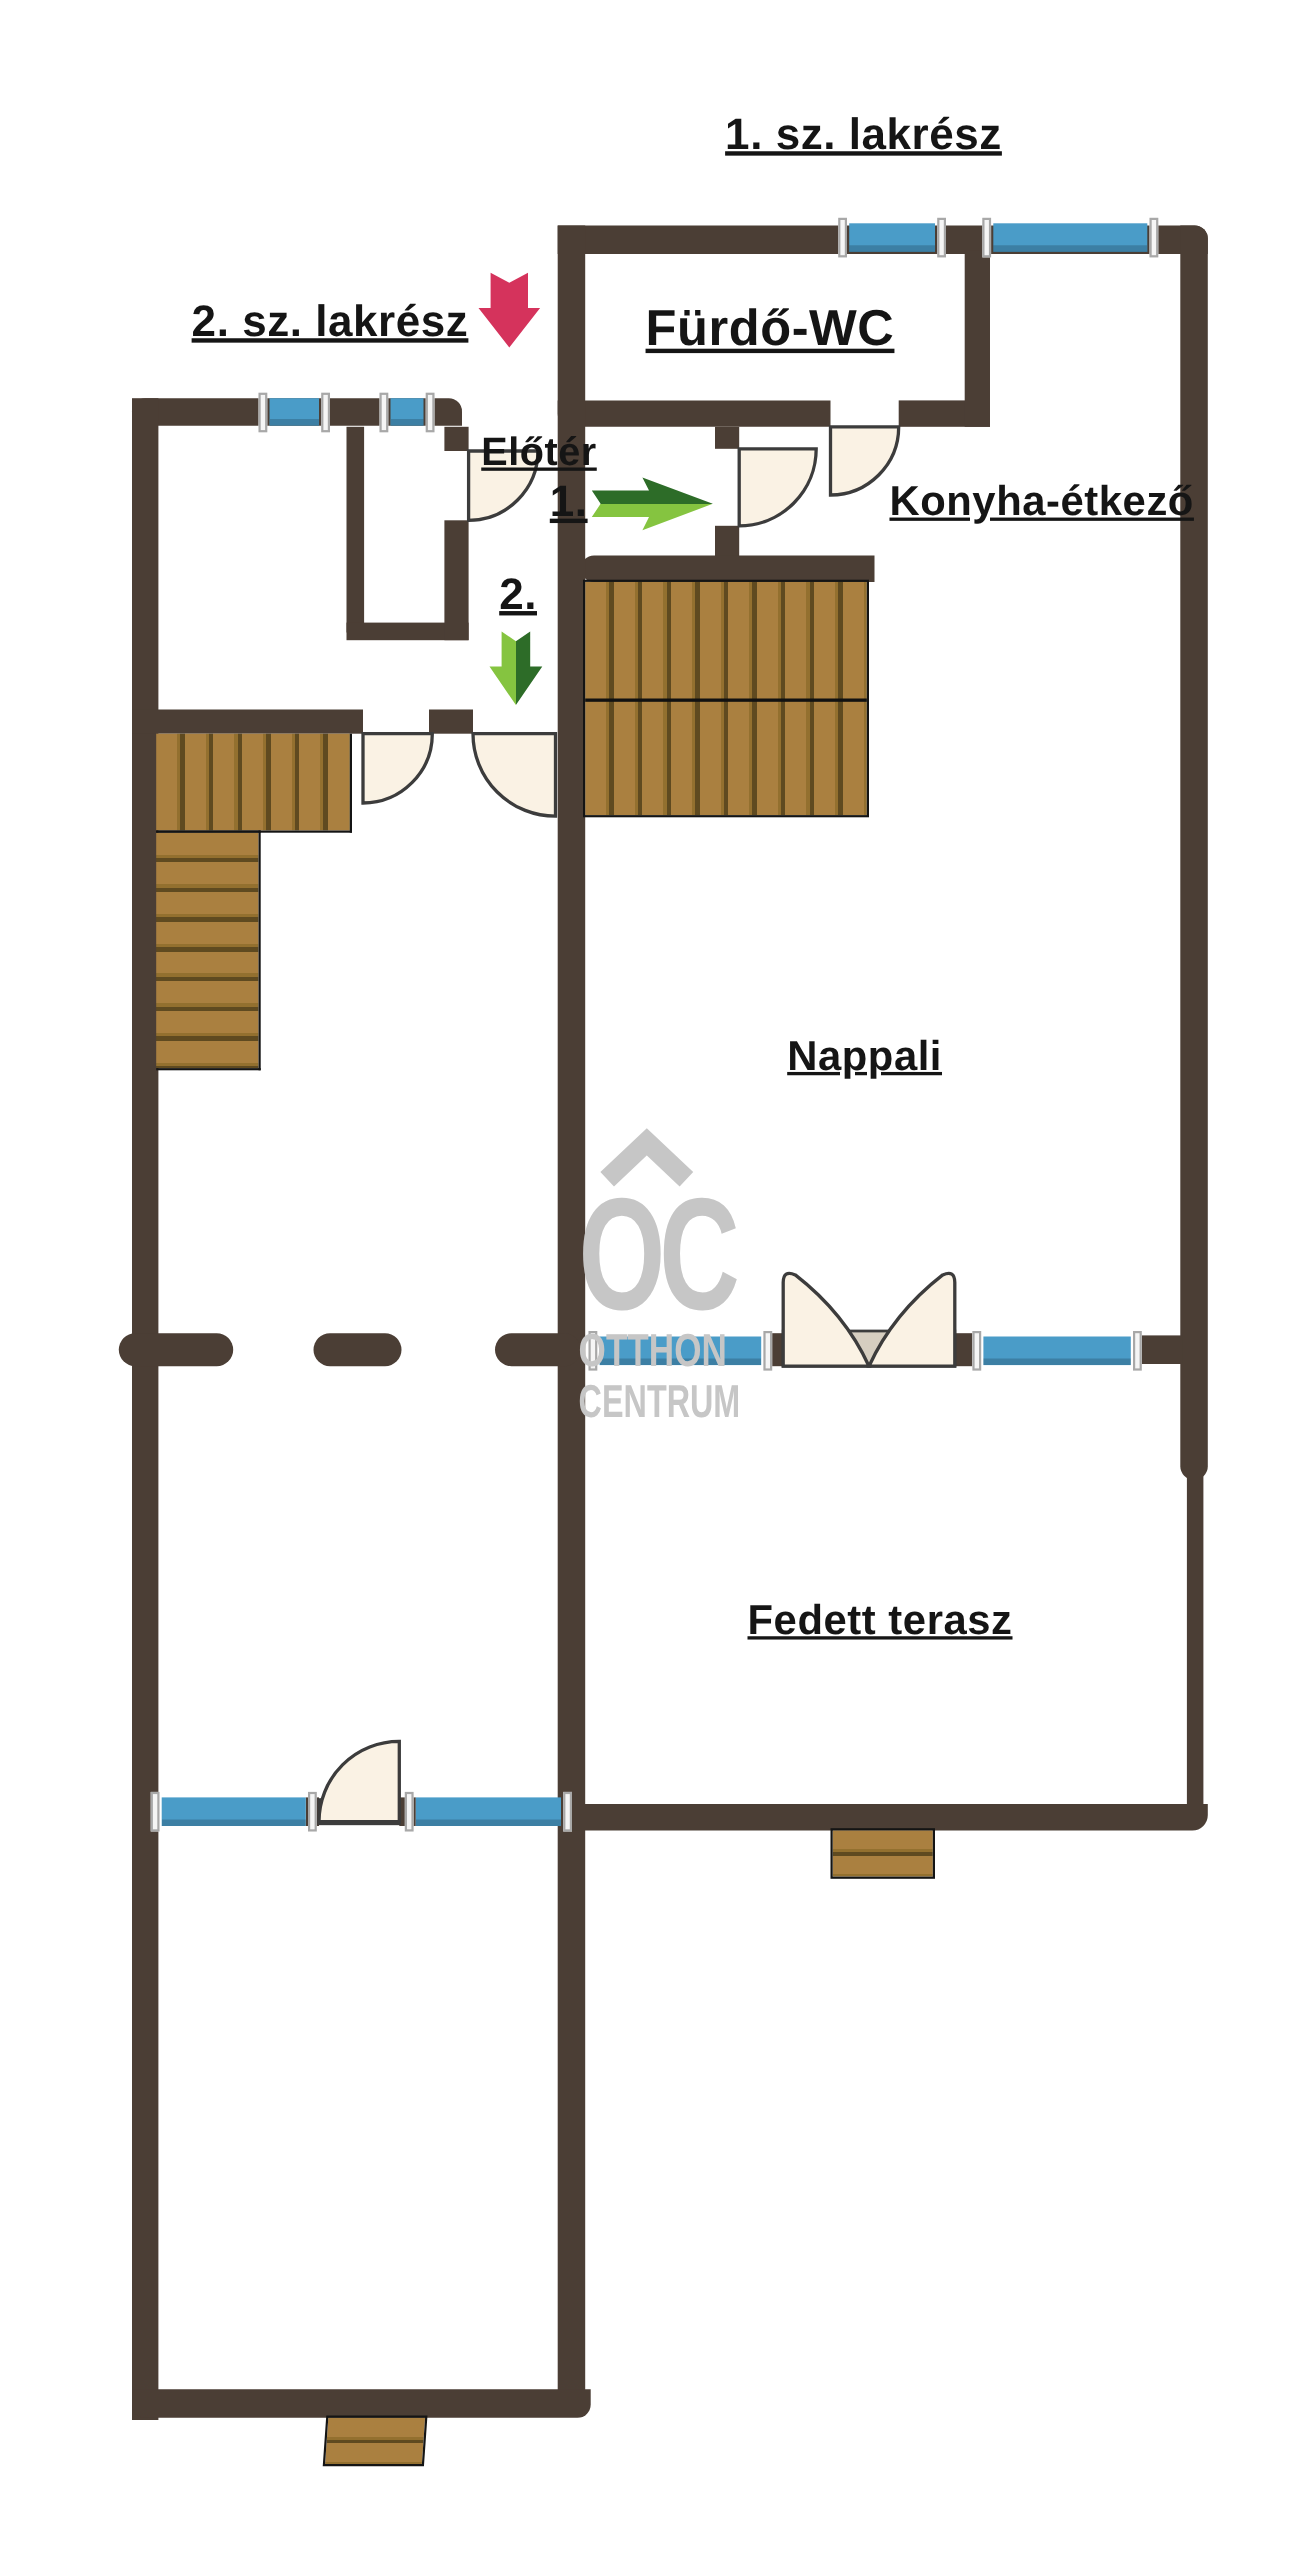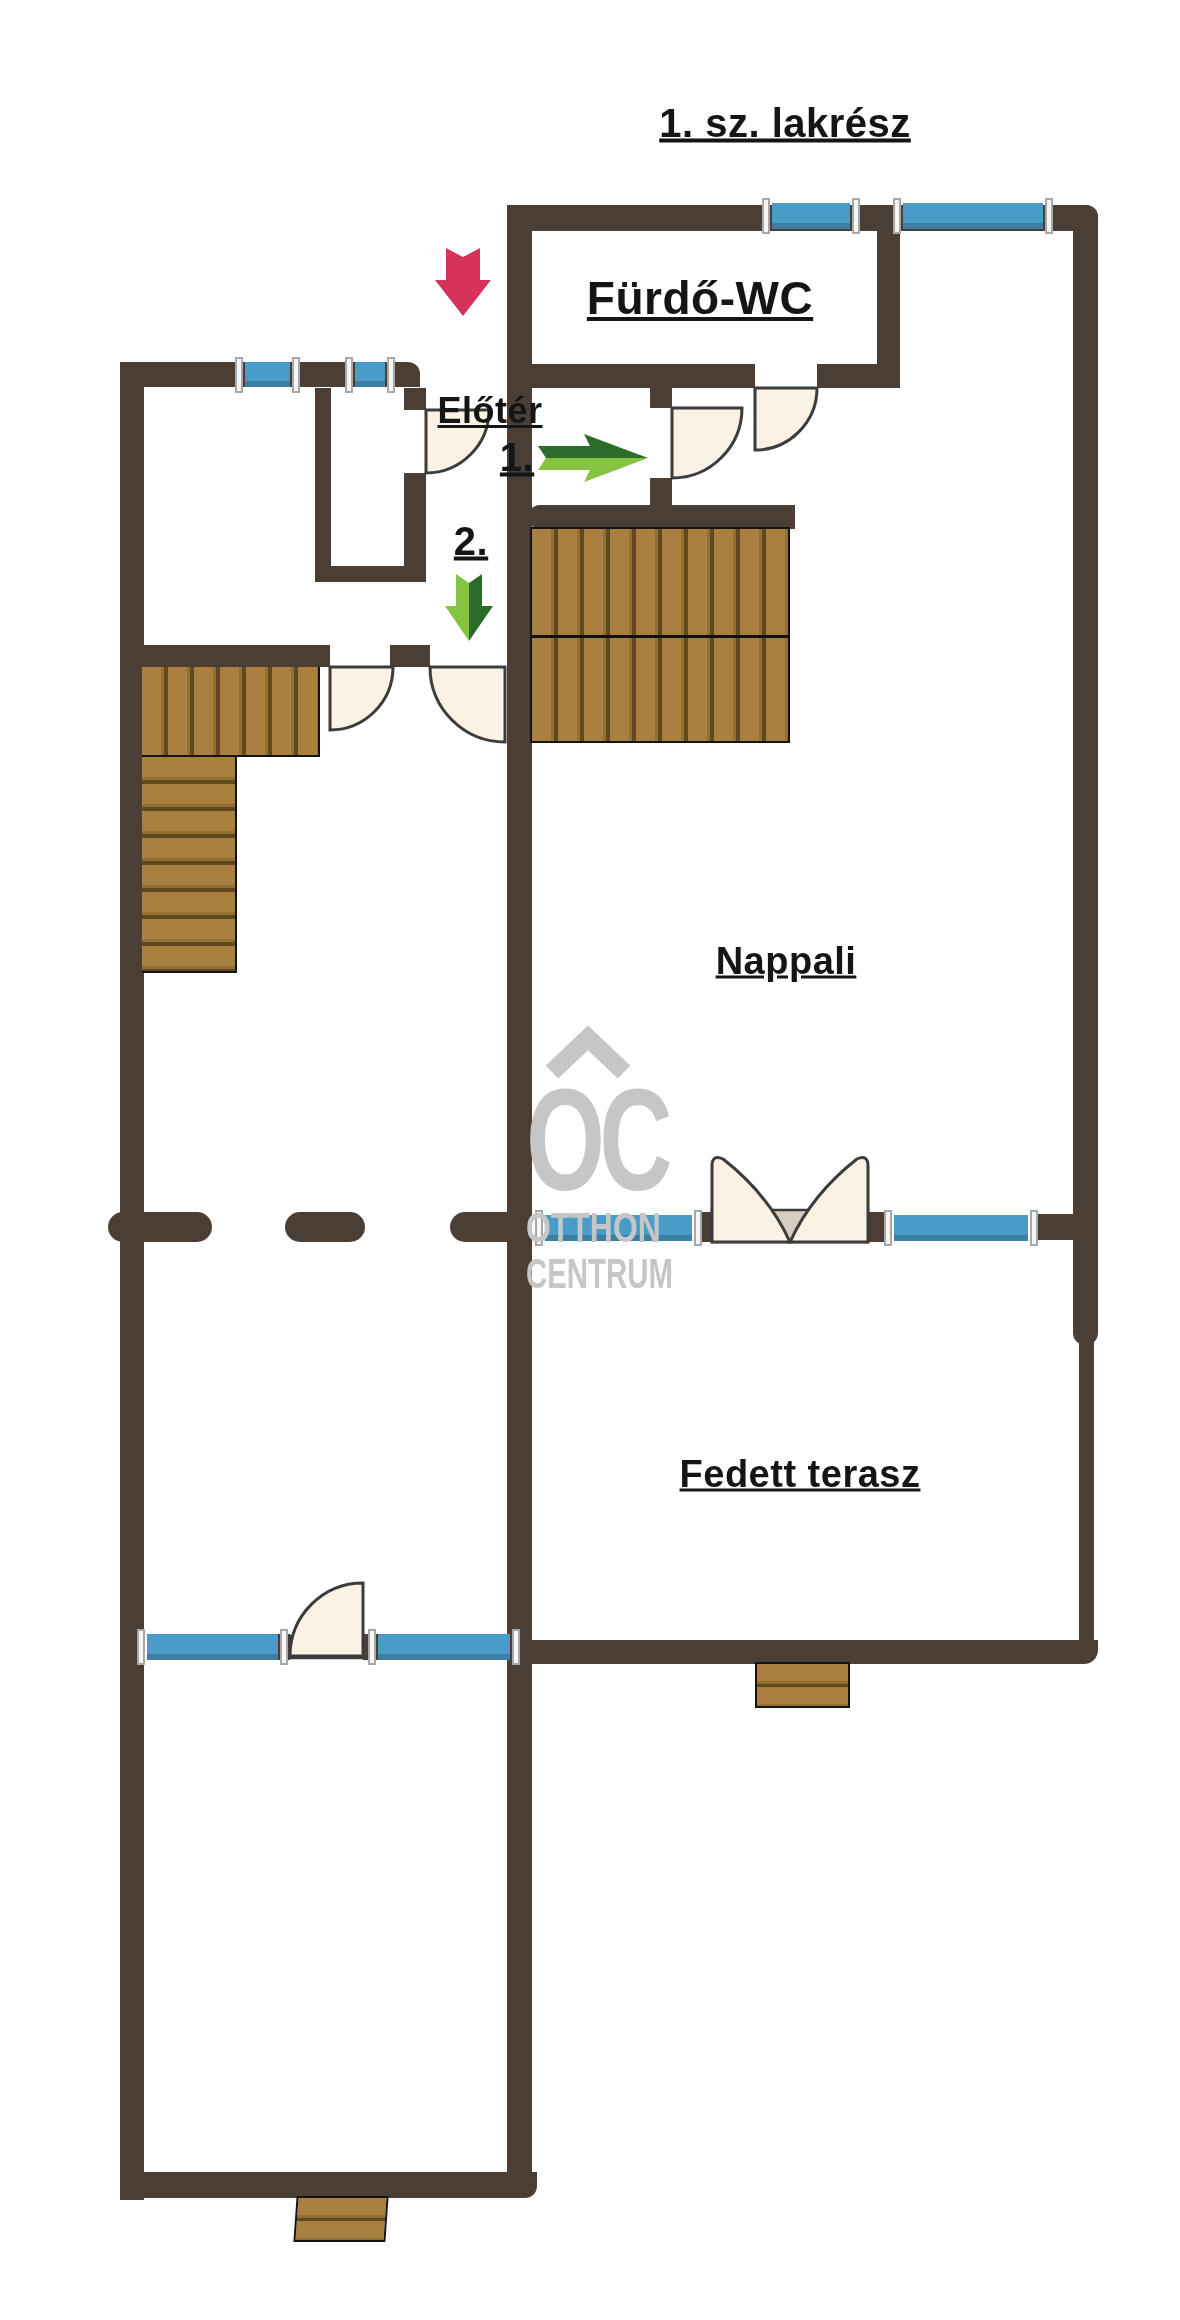--- a/index.html
+++ b/index.html
@@ -123,20 +123,22 @@
     <rect class="thresh" x="712" y="1210" width="156" height="32"></rect>
     <path class="door" d="M712,1242 L712,1166 Q712,1154 723,1159 Q768,1194 790,1242 Z"></path>
     <path class="door" d="M868,1242 L868,1166 Q868,1154 857,1159 Q812,1194 790,1242 Z"></path>
 
     <path class="pink" d="M446,248 L463,257 L480,248 L480,280 L491,280 L463,316 L435,280 L446,280 Z"></path>
     <path fill="url(#g1)" d="M538,446 L590,446 L584,434 L648,458 L584,482 L590,470 L538,470 L546,458 Z"></path>
     <path fill="url(#g2)" d="M456,574 L469,583 L482,574 L482,606 L493,606 L469,641 L445,606 L456,606 Z"></path>
   </svg>
 
   <div class="label" style="left:785px;top:123px;font-size:40px;">1. sz. lakrész</div>
+  <div class="label" style="left:300px;top:293px;font-size:40px;">2. sz. lakrész</div>
   <div class="label" style="left:700px;top:298px;font-size:46px;">Fürdő-WC</div>
   <div class="label" style="left:490px;top:411px;font-size:36px;">Előtér</div>
+  <div class="label" style="left:947px;top:457px;font-size:38px;">Konyha-étkező</div>
   <div class="label" style="left:517px;top:457px;font-size:40px;">1.</div>
   <div class="label" style="left:471px;top:541px;font-size:40px;">2.</div>
   <div class="label" style="left:786px;top:961px;font-size:38px;">Nappali</div>
   <div class="label" style="left:800px;top:1474px;font-size:38px;">Fedett terasz</div>
 
 </div>
 
 </body></html>

